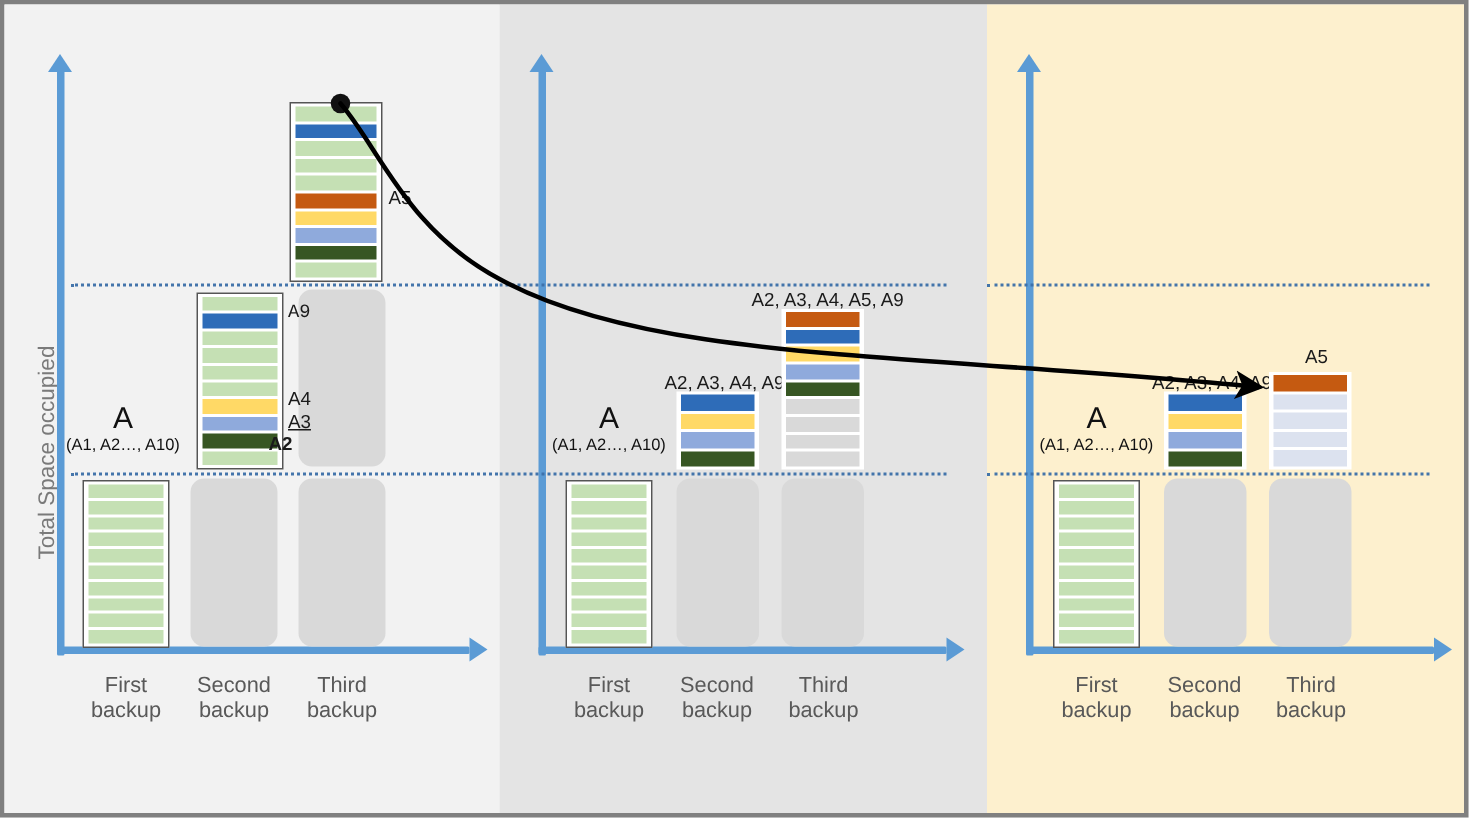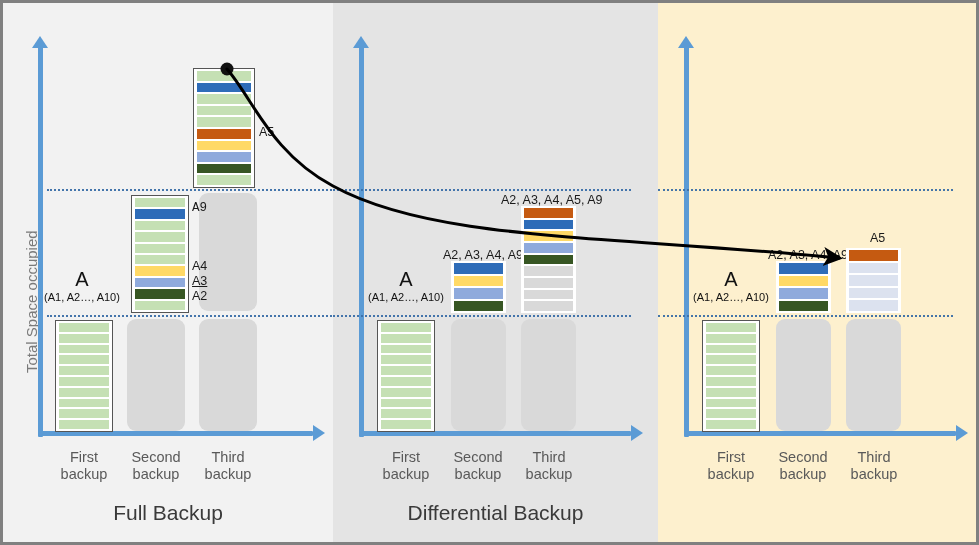--- a/index.html
+++ b/index.html
@@ -166,32 +166,31 @@
         <div class="stripe" style="height: 9.8px; background: rgb(197, 90, 17);"></div>
         <div class="stripe" style="height: 9.8px; background: rgb(255, 217, 102);"></div>
         <div class="stripe" style="height: 9.8px; background: rgb(143, 170, 220);"></div>
         <div class="stripe" style="height: 9.8px; background: rgb(55, 86, 35);"></div>
         <div class="stripe" style="height: 9.8px; background: rgb(197, 224, 180);"></div>
       </div>
 
     <div class="series-label" style="left:189px; top:198px;font-family:Liberation Mono, monospace;">A9</div>
     <div class="series-label" style="left:189px; top:256px;">A4</div>
     <div class="series-label" style="left:189px; top:271px;text-decoration:underline;">A3</div>
-    <div class="series-label" style="left:189px; top:286px;">A2</div>
+    <div class="series-label" style="left:176px; top:286px;font-weight:bold;">A2</div>
 
     <div class="series-label" style="left:256px; top:122px;">A5</div>
 
     <div class="tick-label" style="left:46px; top:446px; width:70px; white-space:pre-line;">First
 backup</div>
     <div class="tick-label" style="left:118px; top:446px; width:70px; white-space:pre-line;">Second
 backup</div>
     <div class="tick-label" style="left:190px; top:446px; width:70px; white-space:pre-line;">Third
 backup</div>
 
-    <div class="panel-title" style="left:0; top:498px; width:330px;">Full Backup</div>
   </div>
 
   <div class="panel" id="panel-differential">
     <div class="axis-y" style="left:26px; top:44px; height:390px;"></div>
     <div class="axis-x" style="left:26px; bottom:106px; width:272px;"></div>
 
     <div class="gridline" style="left:0px; top:186px; width:298px;"></div>
     <div class="gridline" style="left:0px; top:312px; width:298px;"></div>
 
     <div class="gray-placeholder" style="left:118px; top:316px; width:55px; height:112px;"></div>
@@ -234,21 +233,20 @@
         <div class="stripe" style="height: 9.66667px; background: rgb(217, 217, 217);"></div>
       </div>
 
     <div class="tick-label" style="left:38px; top:446px; width:70px; white-space:pre-line;">First
 backup</div>
     <div class="tick-label" style="left:110px; top:446px; width:70px; white-space:pre-line;">Second
 backup</div>
     <div class="tick-label" style="left:181px; top:446px; width:70px; white-space:pre-line;">Third
 backup</div>
 
-    <div class="panel-title" style="left:0; top:498px; width:325px;">Differential Backup</div>
   </div>
 
   <div class="panel" id="panel-incremental">
     <div class="axis-y" style="left:26px; top:44px; height:390px;"></div>
     <div class="axis-x" style="left:26px; bottom:106px; width:272px;"></div>
 
     <div class="gridline" style="left:0px; top:186px; width:295px;"></div>
     <div class="gridline" style="left:0px; top:312px; width:295px;"></div>
 
     <div class="gray-placeholder" style="left:118px; top:316px; width:55px; height:112px;"></div>

